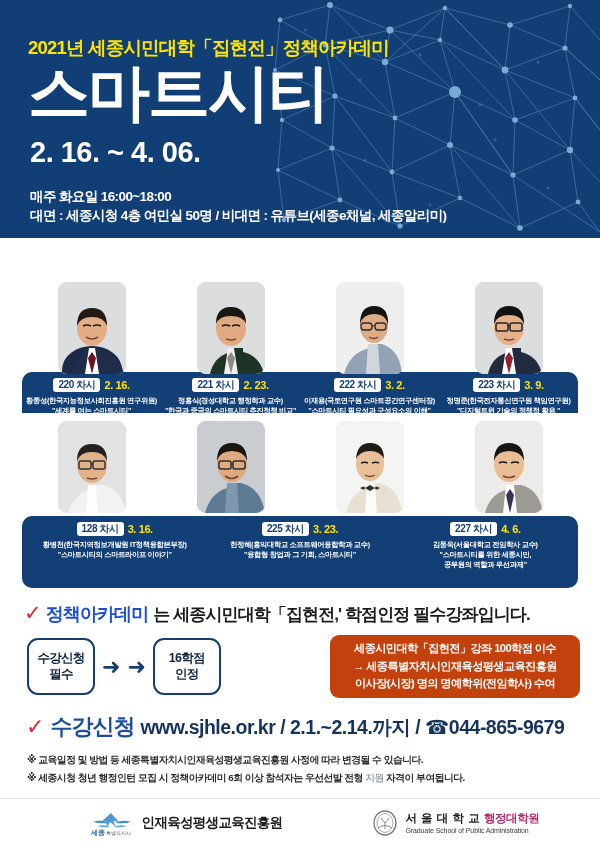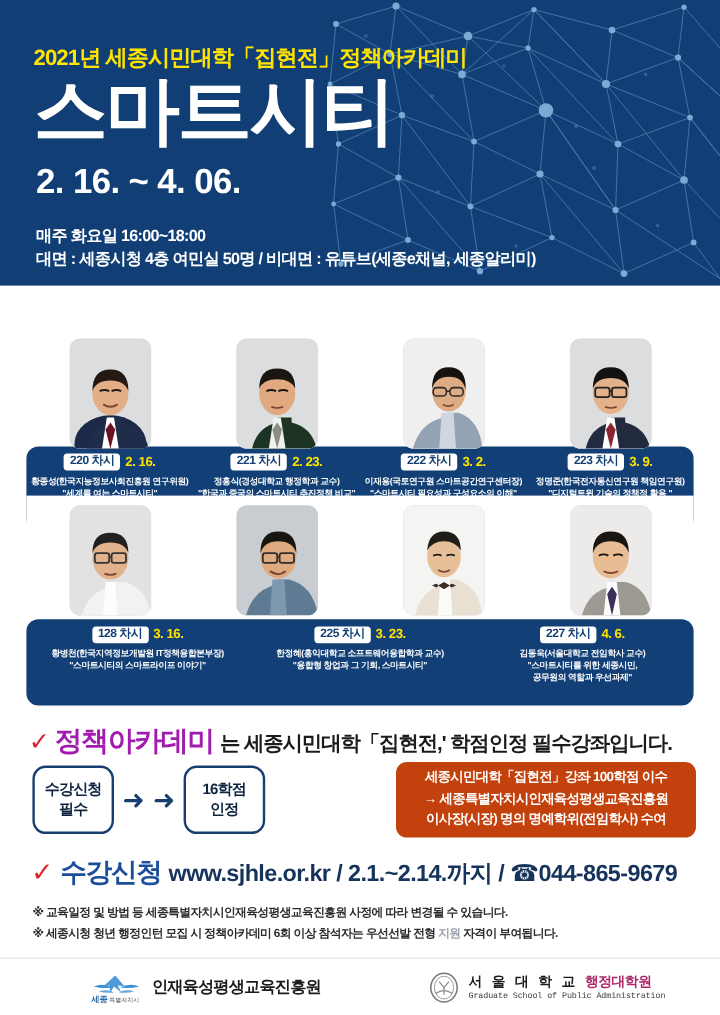--- a/index.html
+++ b/index.html
@@ -88,21 +88,21 @@
 
   
   .bottom { position:absolute; left:0; top:590px; width:600px; height:256px; background:#ffffff; }
 
   .claim {
     position:absolute; left:24px; top:12px; width:556px;
     font-size:17px; font-weight:bold; color:#1b1b1b; letter-spacing:-0.9px;
     white-space:nowrap; display:flex; align-items:baseline; gap:5px;
   }
   .check { color:#d9242a; font-size:21px; font-weight:bold; line-height:1; }
-  .claim .hl { color:#a21caf; font-size:23px; }
+  .claim .hl { color:#1d4ed8; font-size:18px; }
 
   .flow { position:absolute; left:27px; top:48px; display:flex; align-items:center; gap:7px; }
   .fbox {
     width:68px; height:57px; border:2.4px solid #163e6e; border-radius:11px;
     display:flex; flex-direction:column; align-items:center; justify-content:center;
     color:#10243f; font-size:12.5px; font-weight:bold; letter-spacing:-0.7px; line-height:1.22;
     background:#fff;
   }
   .arrow { color:#163e6e; font-size:22px; font-weight:bold; line-height:1; }
 
@@ -128,21 +128,21 @@
   .note .faded { color:#9aa3ad; }
 
   .divider { position:absolute; left:0; top:208px; width:600px; height:1px; background:#e6e6e6; }
 
   .footer { position:absolute; left:14px; top:209px; width:600px; height:47px;
             display:flex; align-items:center; justify-content:center; gap:90px; }
   .flogo { display:flex; align-items:center; gap:7px; }
   .sejong-mark { width:46px; height:26px; position:relative; }
   .snu-mark { width:26px; height:26px; }
   .flogo .ftext { font-size:13.5px; font-weight:bold; color:#1b1b1b; letter-spacing:-0.7px; white-space:nowrap; }
-  .snu-lines { display:flex; flex-direction:column; gap:1px;font-family:Liberation Mono, monospace; }
+  .snu-lines { display:flex; flex-direction:column; gap:1px; }
   .snu-l1 { font-size:11.5px; font-weight:bold; letter-spacing:0.5px; color:#1b1b1b; white-space:nowrap; }
   .snu-l1 .pink { color:#b0296b; letter-spacing:-0.4px; }
   .snu-l2 { font-size:7px; color:#3c3c3c; letter-spacing:-0.1px; white-space:nowrap; }
 </style>
 </head>
 <body>
 
 <div class="poster">
 
   <div class="header">

